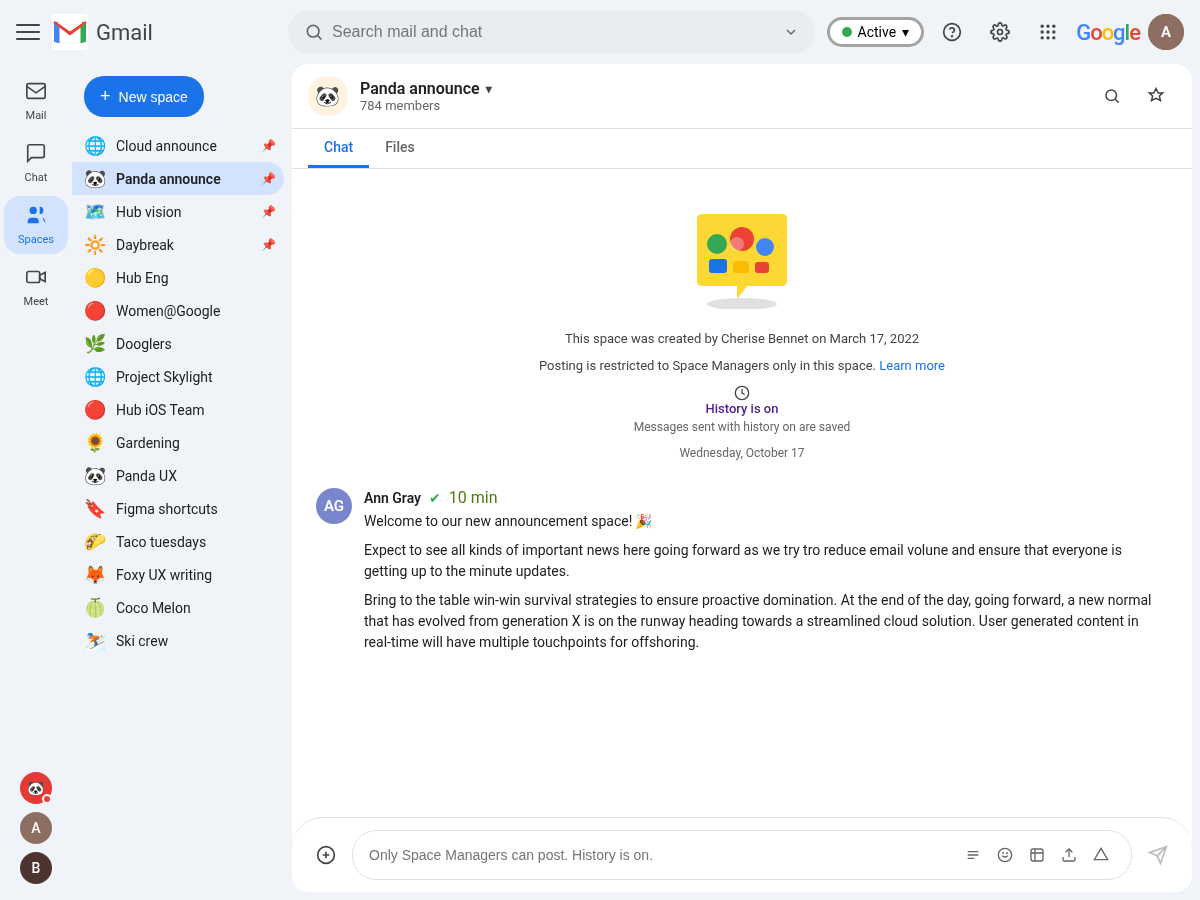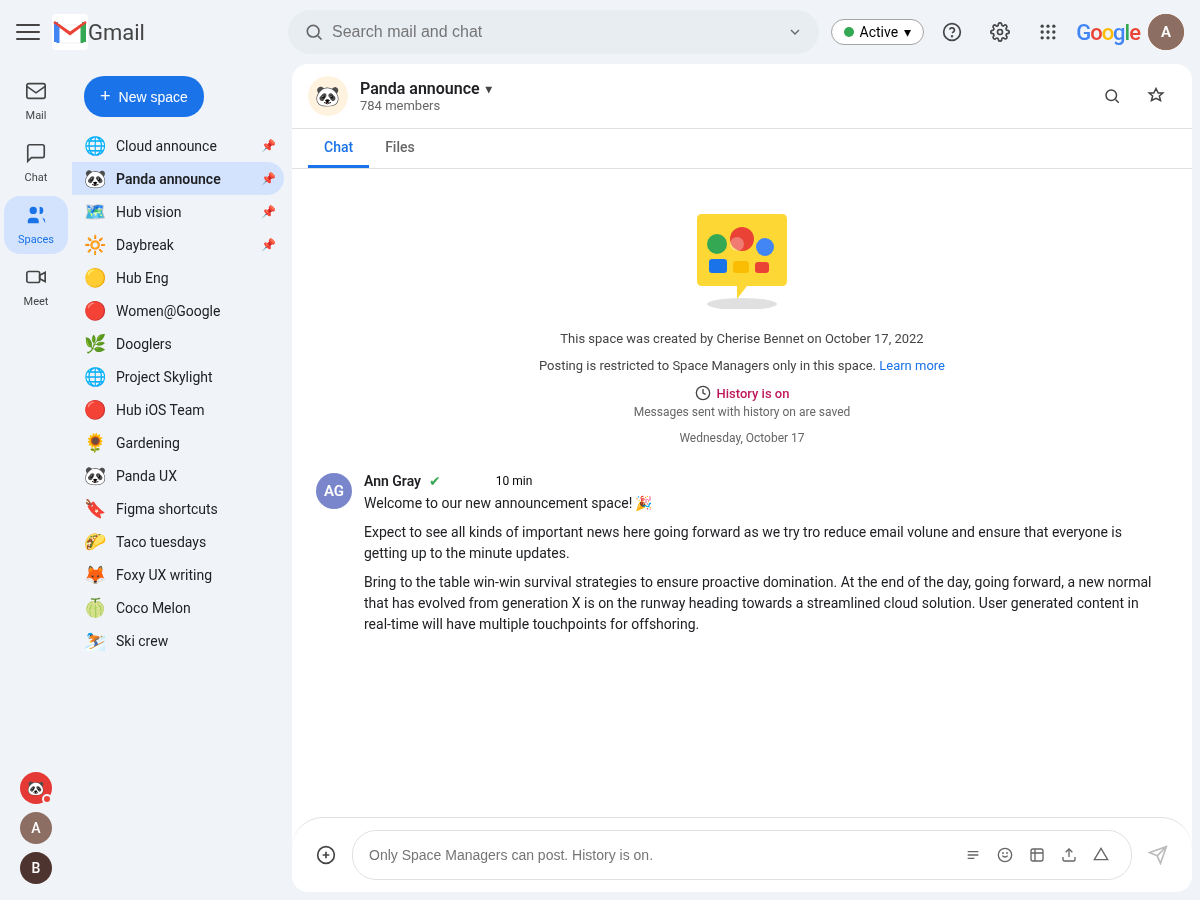--- a/index.html
+++ b/index.html
@@ -42,21 +42,21 @@
     }
     .hamburger-icon span {
       display: block;
       height: 2px;
       background: #444;
       border-radius: 2px;
     }
     .gmail-logo {
       display: flex;
       align-items: center;
-      gap: 0;
+      gap: 8px;
       font-size: 22px;
       font-weight: 400;
       color: #444;
     }
     .gmail-m {
       width: 36px;
       height: 36px;
     }
     .search-bar {
       flex: 1;
@@ -81,21 +81,21 @@
       display: flex;
       align-items: center;
       gap: 8px;
       margin-left: auto;
     }
     .active-badge {
       display: flex;
       align-items: center;
       gap: 6px;
       background: white;
-      border: 1px solid #a3a3a3;
+      border: 3px solid #a3a3a3;
       border-radius: 20px;
       padding: 4px 12px;
       font-size: 14px;
       cursor: pointer;
     }
     .active-dot {
       width: 10px;
       height: 10px;
       background: #34a853;
       border-radius: 50%;
@@ -352,24 +352,24 @@
 
     .history-indicator {
       display: flex;
       flex-direction: column;
       align-items: center;
       gap: 4px;
     }
     .history-badge {
       display: flex;
       align-items: center;
-      gap: 6px;
       font-size: 13px;
-      color: #be185d;
+      color: #4c1d95;
       font-weight: 500;
+      flex-direction: column;
     }
     .history-sub {
       font-size: 12px;
       color: #666;
       text-align: center;
     }
     .date-divider {
       font-size: 12px;
       color: #666;
       text-align: center;
@@ -400,21 +400,21 @@
       align-items: center;
       gap: 8px;
       margin-bottom: 4px;
     }
     .msg-author {
       font-size: 14px;
       font-weight: 600;
       color: #202124;
     }
     .verified-icon { color: #34a853; font-size: 14px; }
-    .msg-time { font-size: 12px; color: #000000; margin-left: 47px; }
+    .msg-time { font-size: 16px; color: #4d7c0f; }
     .msg-text {
       font-size: 14px;
       color: #202124;
       line-height: 1.5;
     }
     .msg-text p { margin-bottom: 8px; }
     .msg-text p:last-child { margin-bottom: 0; }
 
     
     .chat-input-bar {
@@ -753,21 +753,21 @@
             <circle cx="55" cy="30" r="12" fill="#ea4335"></circle>
             <circle cx="78" cy="38" r="9" fill="#4285f4"></circle>
             <rect x="22" y="50" width="18" height="14" rx="3" fill="#1a73e8"></rect>
             <rect x="46" y="52" width="16" height="12" rx="3" fill="#fbbc04"></rect>
             <rect x="68" y="53" width="14" height="11" rx="3" fill="#ea4335"></rect>
 
             <circle cx="50" cy="35" r="7" fill="#fff" opacity="0.3"></circle>
           </svg>
         </div>
 
-        <div class="space-created-text">This space was created by Cherise Bennet on October 17, 2022</div>
+        <div class="space-created-text">This space was created by Cherise Bennet on March 17, 2022</div>
         <div class="space-restriction">
           <span>Posting is restricted to Space Managers only in this space.</span>
           <a href="#">Learn more</a>
         </div>
 
         <div class="history-indicator">
           <div class="history-badge">
             <svg width="16" height="16" viewBox="0 0 24 24" fill="none" stroke="#444" stroke-width="2">
               <circle cx="12" cy="12" r="10"></circle>
                 <path d="M12 6v6l4 2"></path>

